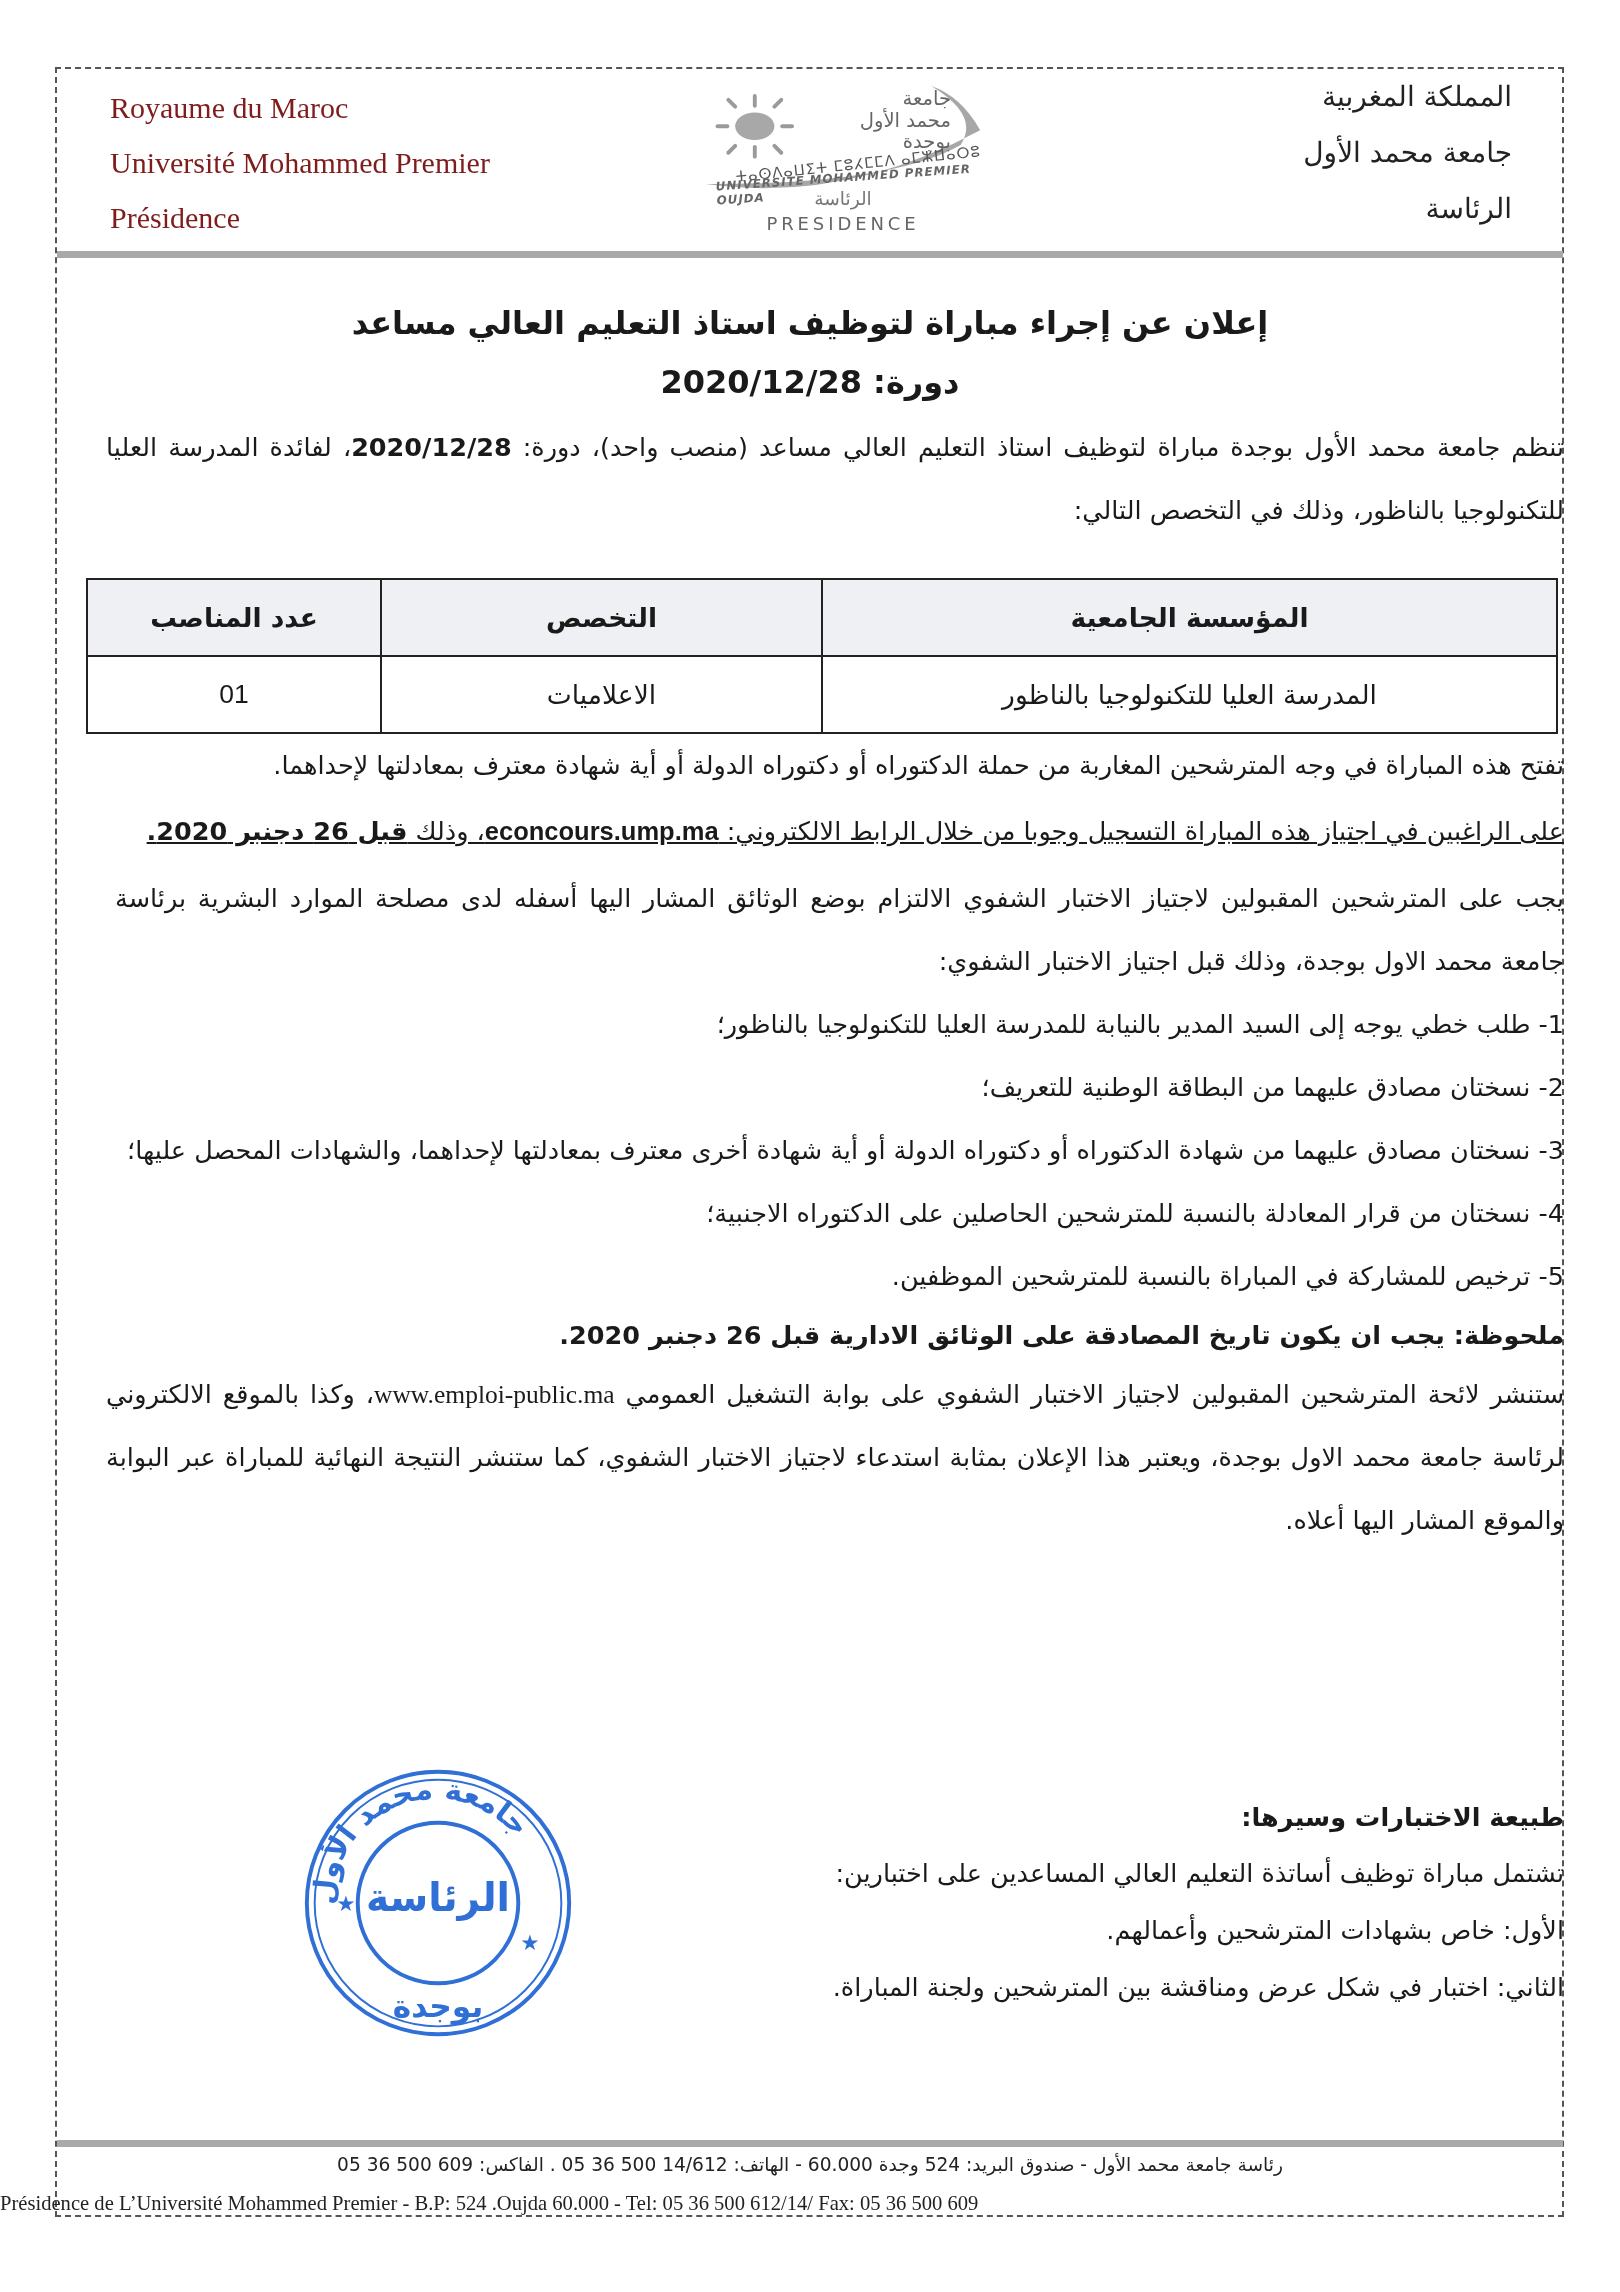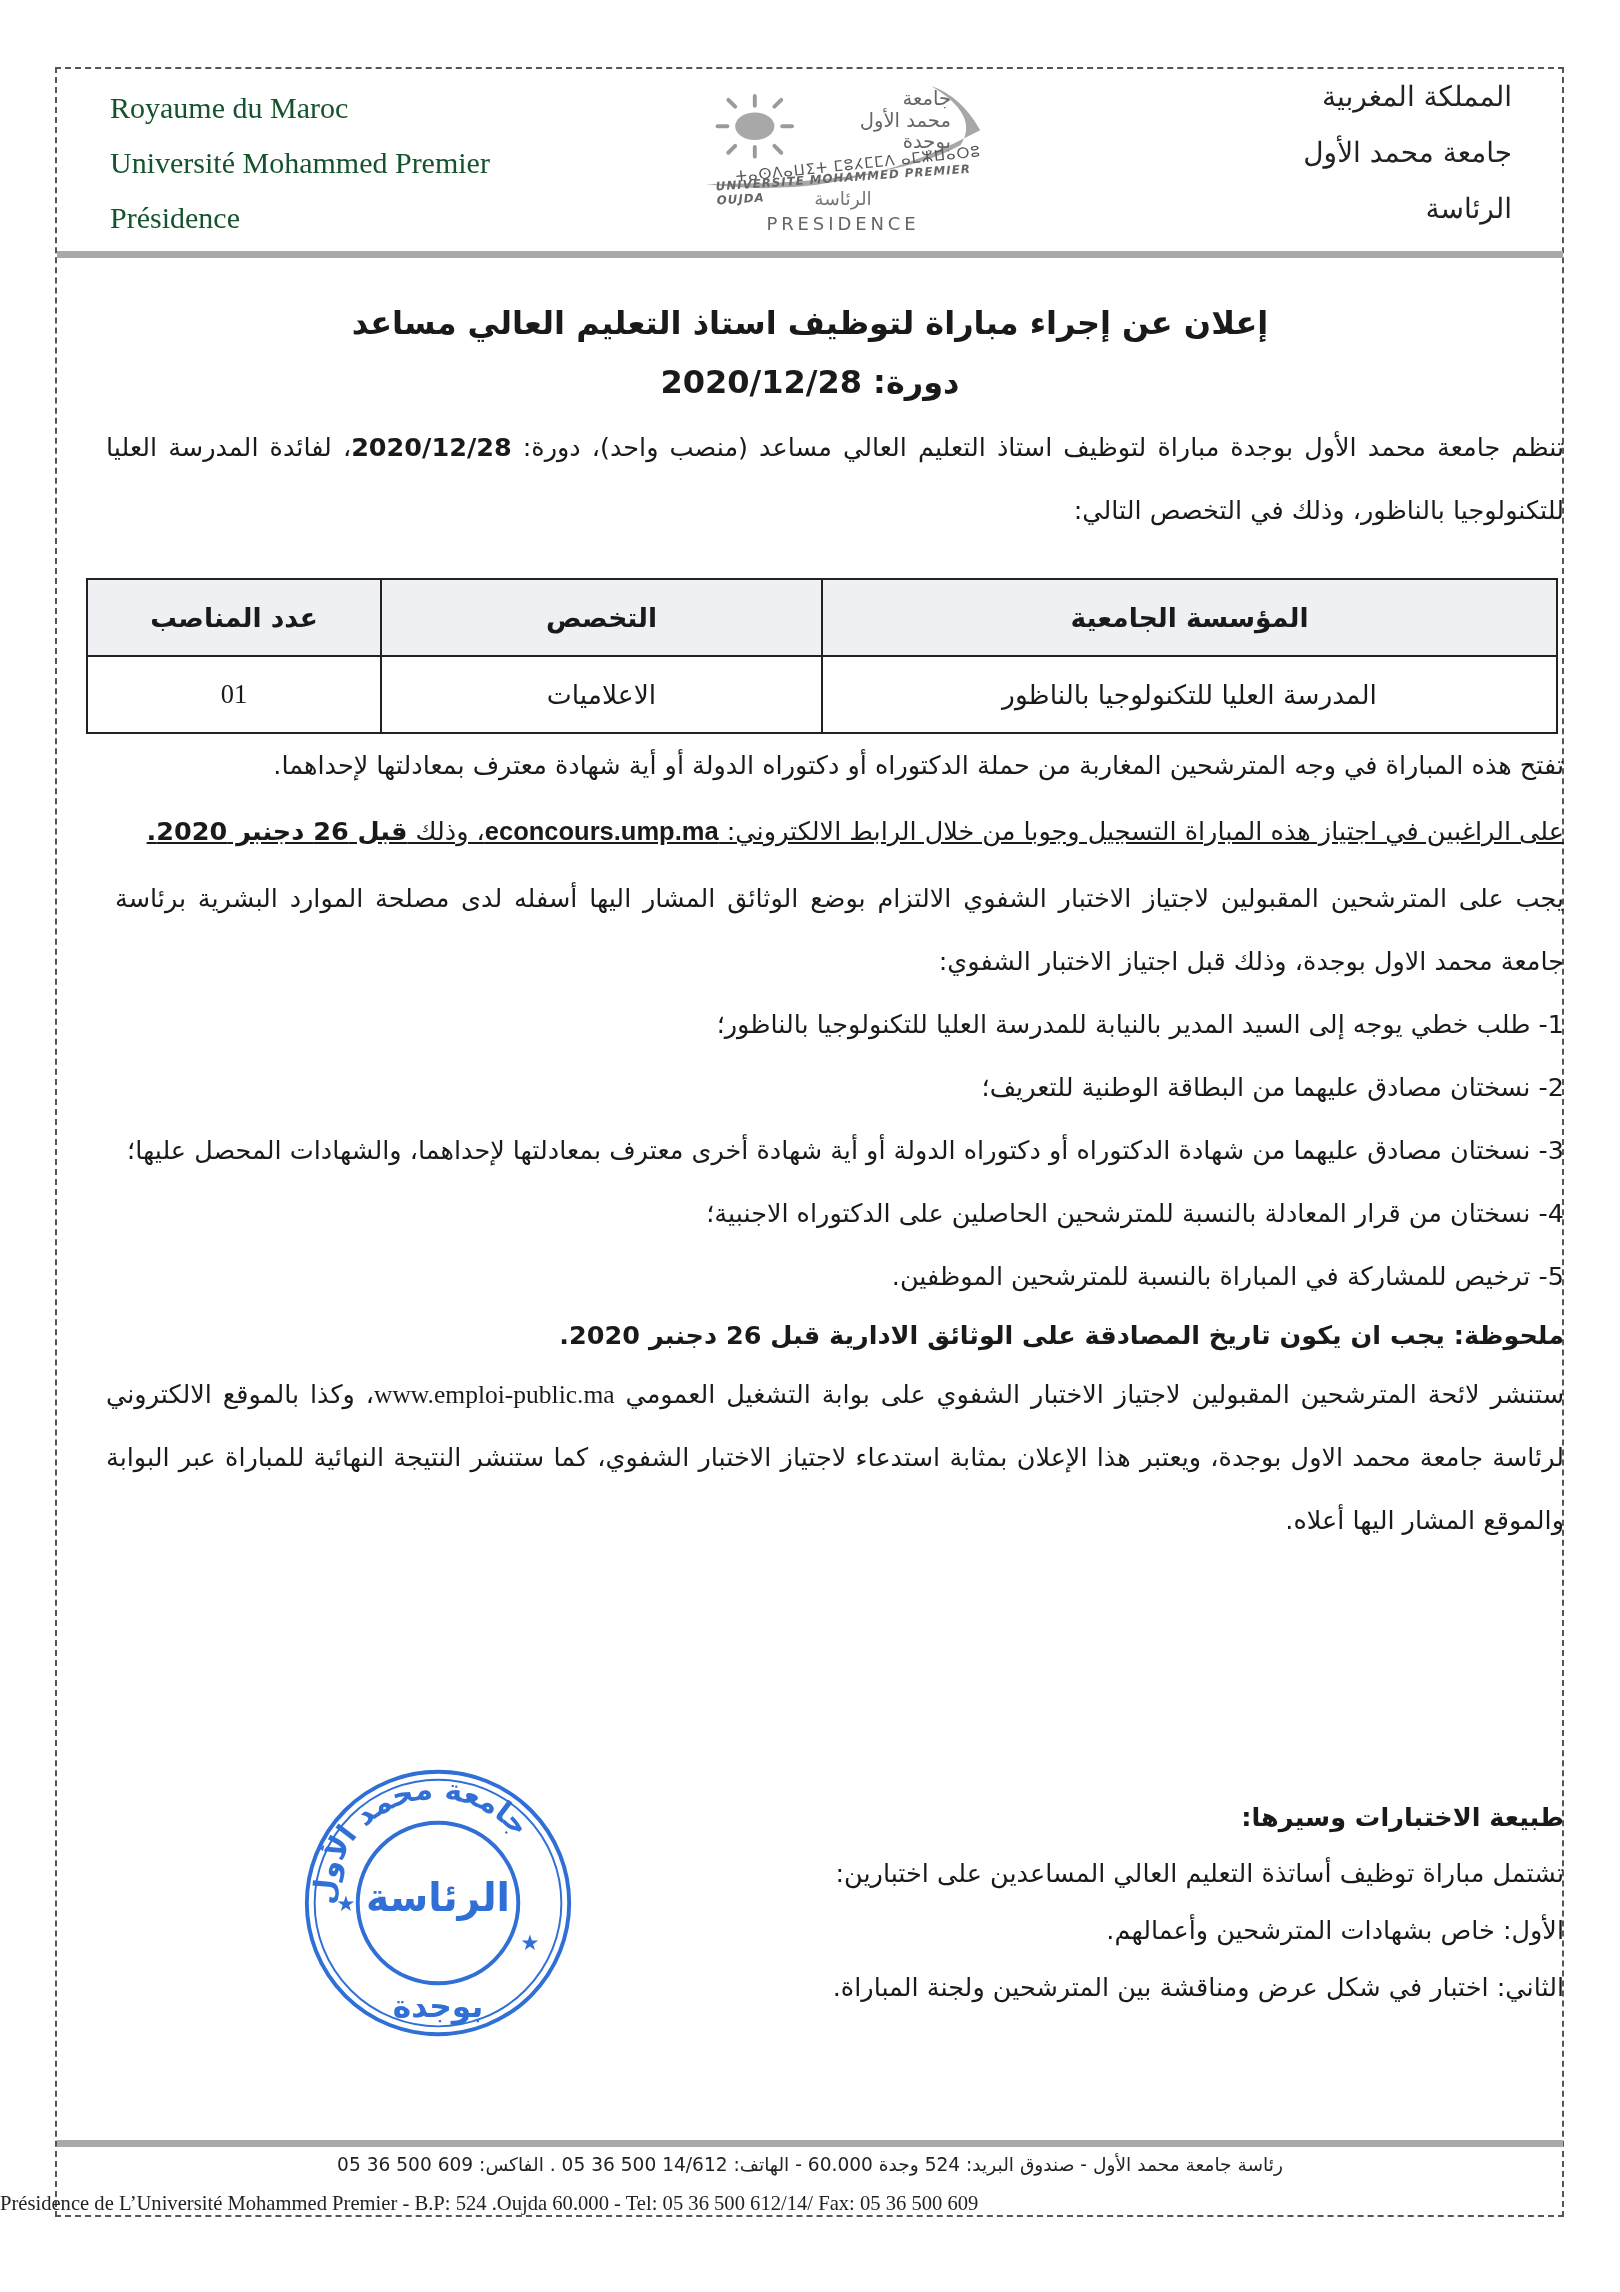--- a/index.html
+++ b/index.html
@@ -1,18 +1,18 @@
 <!DOCTYPE html>
 <html><head>
 <meta charset="utf-8">
 <style>
   html, body { margin:0; padding:0; background:#ffffff; }
   body { width:1620px; height:2293px; position:relative; overflow:hidden; font-family:"DejaVu Serif", serif; color:#1a1a1a; }
   .frame { position:absolute; left:55px; top:67px; width:1509px; height:2150px; border:2px dashed #555; box-sizing:border-box; }
-  .hdr-fr { position:absolute; left:110px; top:80px; font-family:"Liberation Serif", serif; font-size:30px; line-height:55px; color:#14532d; }
+  .hdr-fr { position:absolute; left:110px; top:80px; font-family:"Liberation Serif", serif; font-size:30px; line-height:55px; color:#7f1d1d; }
   .hdr-ar { position:absolute; right:108px; top:69px; direction:rtl; text-align:right; font-family:"DejaVu Serif", serif; font-size:28px; line-height:56px; color:#222; }
   .logo { position:absolute; left:696px; top:86px; width:294px; height:147px; }
   .logo .arabic-name { position:absolute; left:147px; top:2px; font-size:19.6px; line-height:21.6px; direction:rtl; text-align:right; width:108px; color:#666; font-family:"DejaVu Sans", sans-serif; }
   .logo .tifinagh { position:absolute; left:39px; top:69px; font-size:14.7px; color:#555; transform:rotate(-6deg); font-family:"DejaVu Sans", sans-serif; letter-spacing:1px;}
   .logo .umpname { position:absolute; left:19.6px; top:84px; font-size:11.8px; font-weight:bold; color:#666; transform:rotate(-4deg); font-style:italic; font-family:"DejaVu Sans", sans-serif; letter-spacing:1px; }
   .logo .ar-pres { position:absolute; left:0; width:100%; top:102px; text-align:center; font-size:18.6px; color:#777; }
   .logo .fr-pres { position:absolute; left:0; width:100%; top:127px; text-align:center; font-size:18px; letter-spacing:3.9px; color:#666; font-family:"DejaVu Sans", sans-serif; }
   .graybar { position:absolute; left:57px; width:1506px; height:6.9px; background:#a9a9a9; }
   .title { position:absolute; left:0; width:1620px; top:294px; text-align:center; direction:rtl; font-family:"DejaVu Sans", sans-serif; font-weight:bold; font-size:32px; line-height:59px; }
   .body-ar { position:absolute; left:106px; width:1458px; direction:rtl; text-align:justify; font-family:"DejaVu Sans", sans-serif; font-size:25.5px; color:#1a1a1a; }
@@ -84,21 +84,21 @@
     <tr>
       <th style="width:50%">المؤسسة الجامعية</th>
       <th style="width:30%">التخصص</th>
       <th style="width:20%">عدد المناصب</th>
     </tr>
   </thead>
   <tbody>
     <tr>
       <td>المدرسة العليا للتكنولوجيا بالناظور</td>
       <td>الاعلاميات</td>
-      <td style="font-family:Liberation Serif, serif;border-radius:10px;">01</td>
+      <td style="font-family:Liberation Sans, sans-serif;border-radius:10px;">01</td>
     </tr>
   </tbody>
 </table>
 
 <div class="body-ar" style="top:741px;">
   <p class="p" style="line-height:49px;">تفتح هذه المباراة في وجه المترشحين المغاربة من حملة الدكتوراه أو دكتوراه الدولة أو أية شهادة معترف بمعادلتها لإحداهما.</p>
   <p class="p" style="margin-top:9.8px;text-decoration:underline;"><span>على الراغبين في اجتياز هذه المباراة التسجيل وجوبا من خلال الرابط الالكتروني: </span><span class="b" style="font-family:'Liberation Sans', sans-serif;">econcours.ump.ma</span><span>، وذلك </span><span class="b">قبل 26 دجنبر 2020.</span></p>
   <p class="p" style="margin-top:3.9px;margin-left:9px;">يجب على المترشحين المقبولين لاجتياز الاختبار الشفوي الالتزام بوضع الوثائق المشار اليها أسفله لدى مصلحة الموارد البشرية برئاسة جامعة محمد الاول بوجدة، وذلك قبل اجتياز الاختبار الشفوي:</p>
   <p class="p">1- طلب خطي يوجه إلى السيد المدير بالنيابة للمدرسة العليا للتكنولوجيا بالناظور؛</p>
   <p class="p">2- نسختان مصادق عليهما من البطاقة الوطنية للتعريف؛</p>

